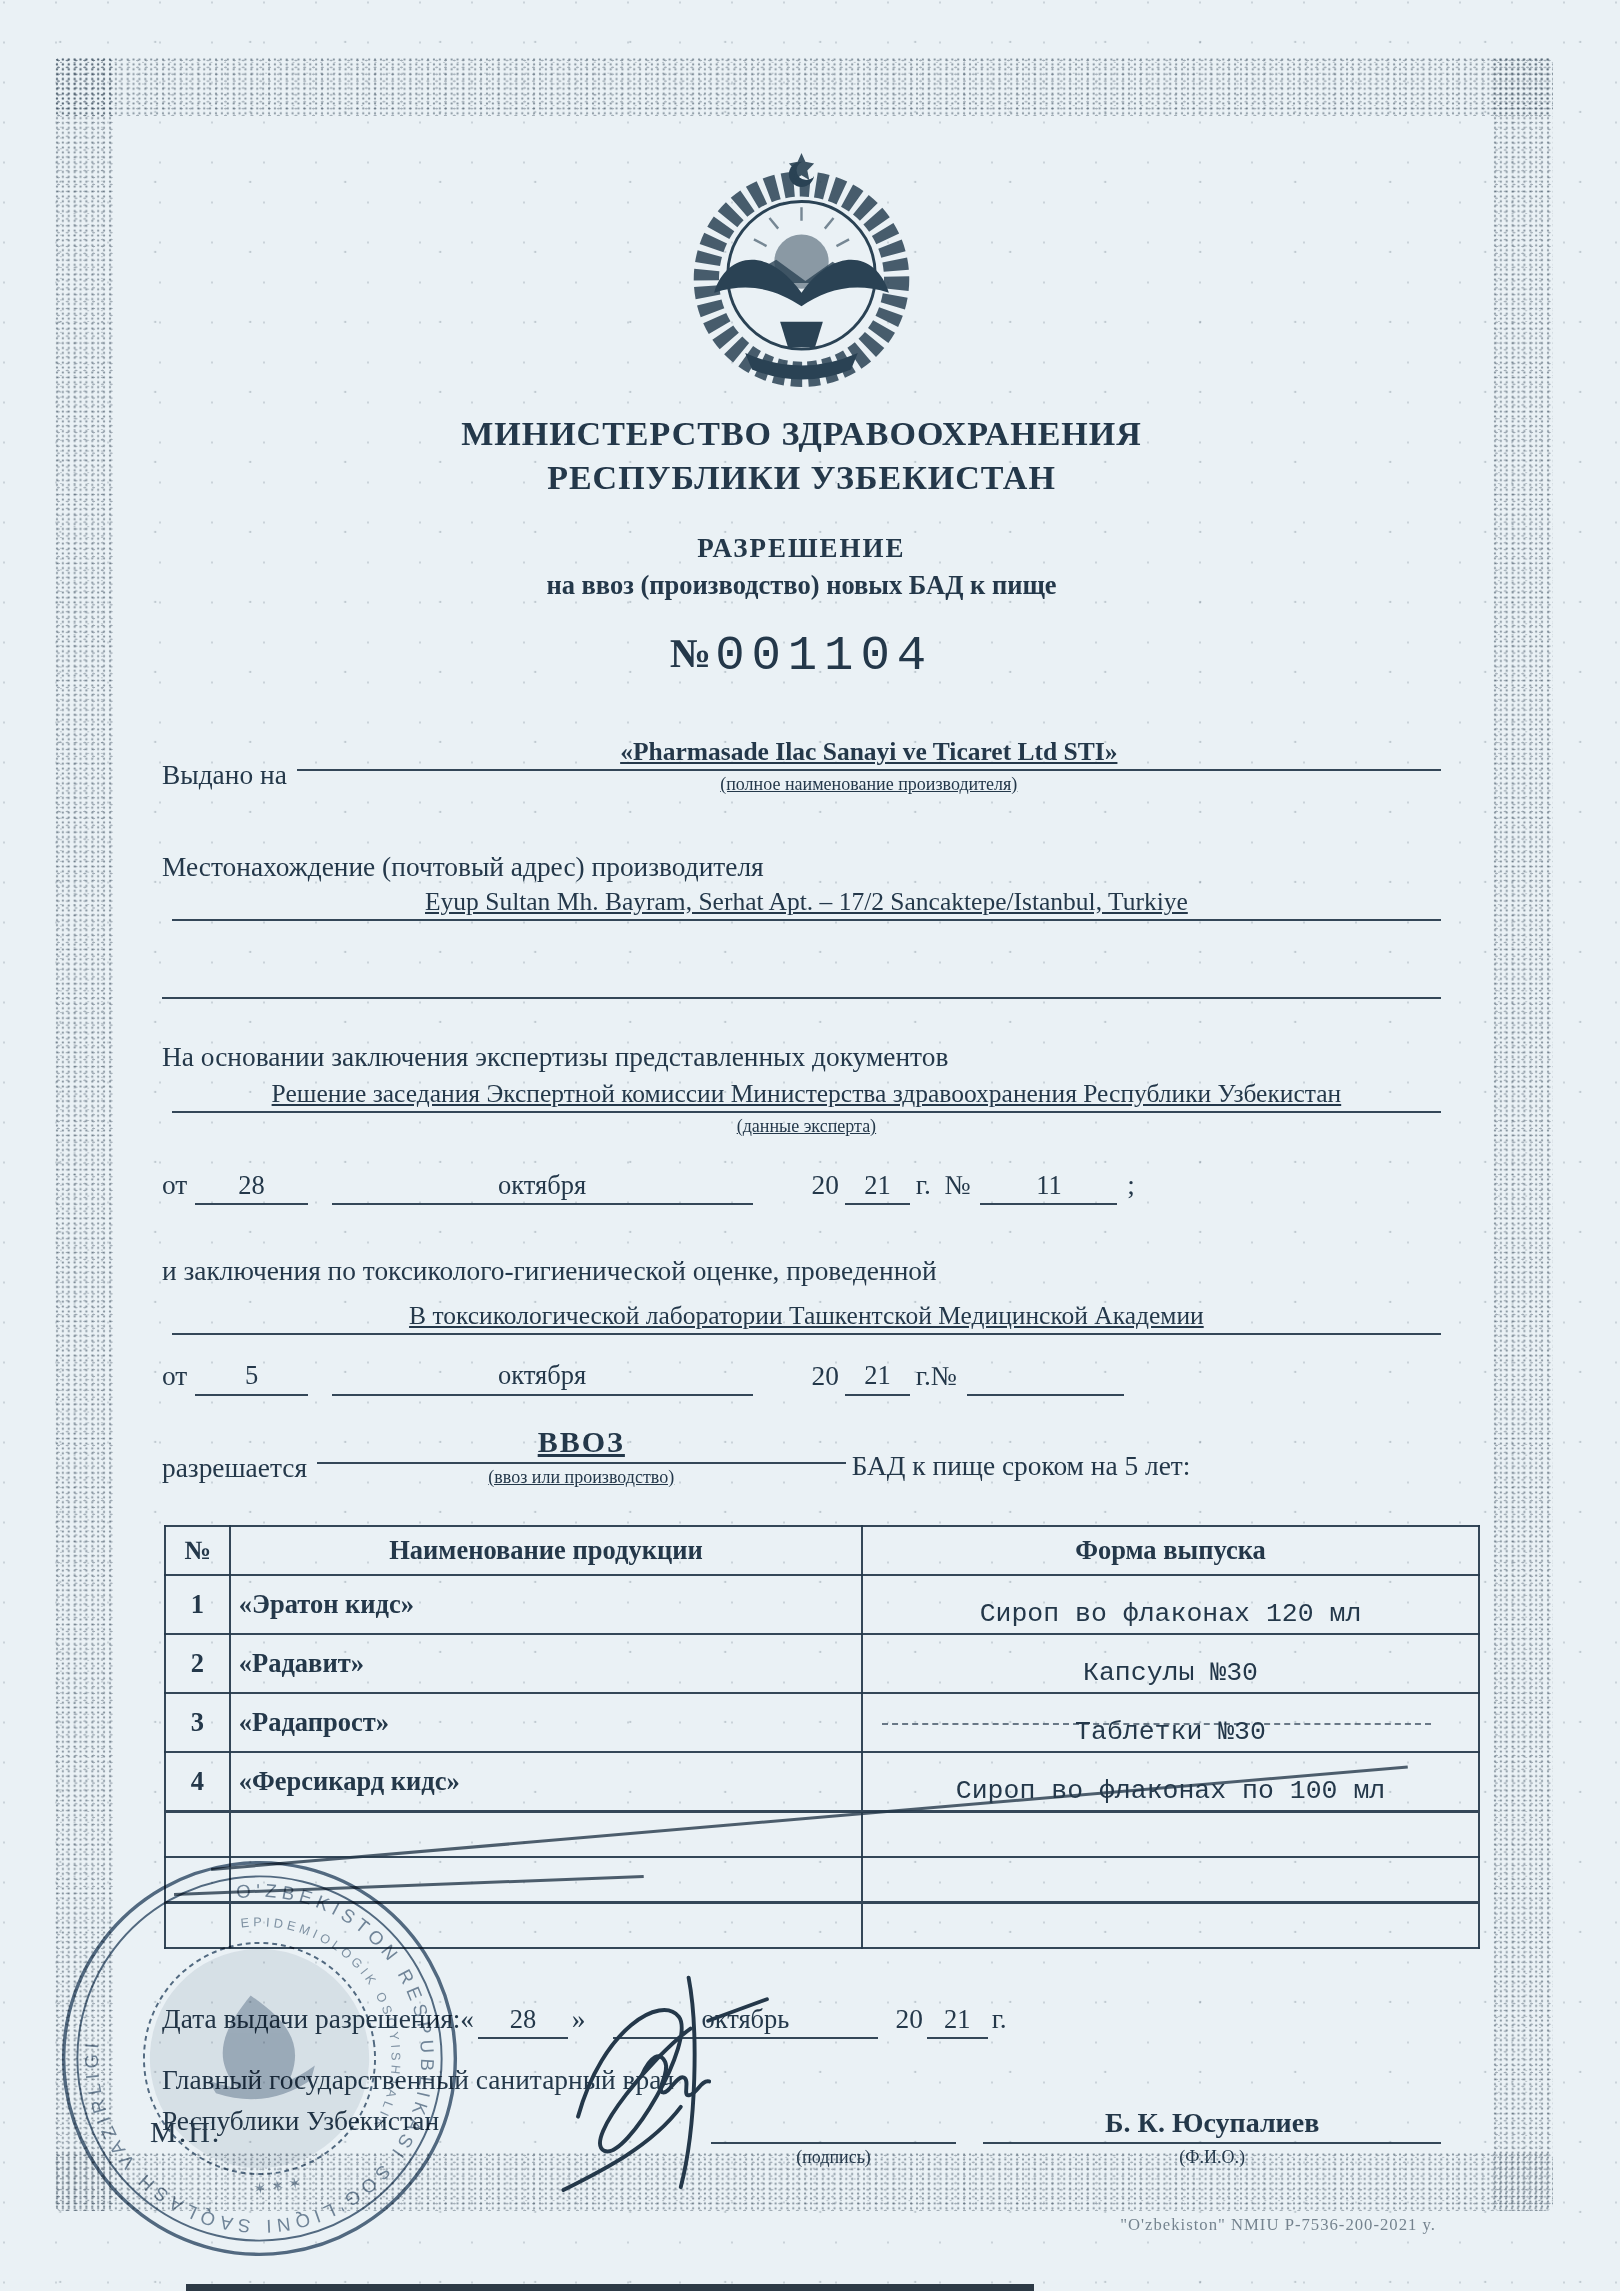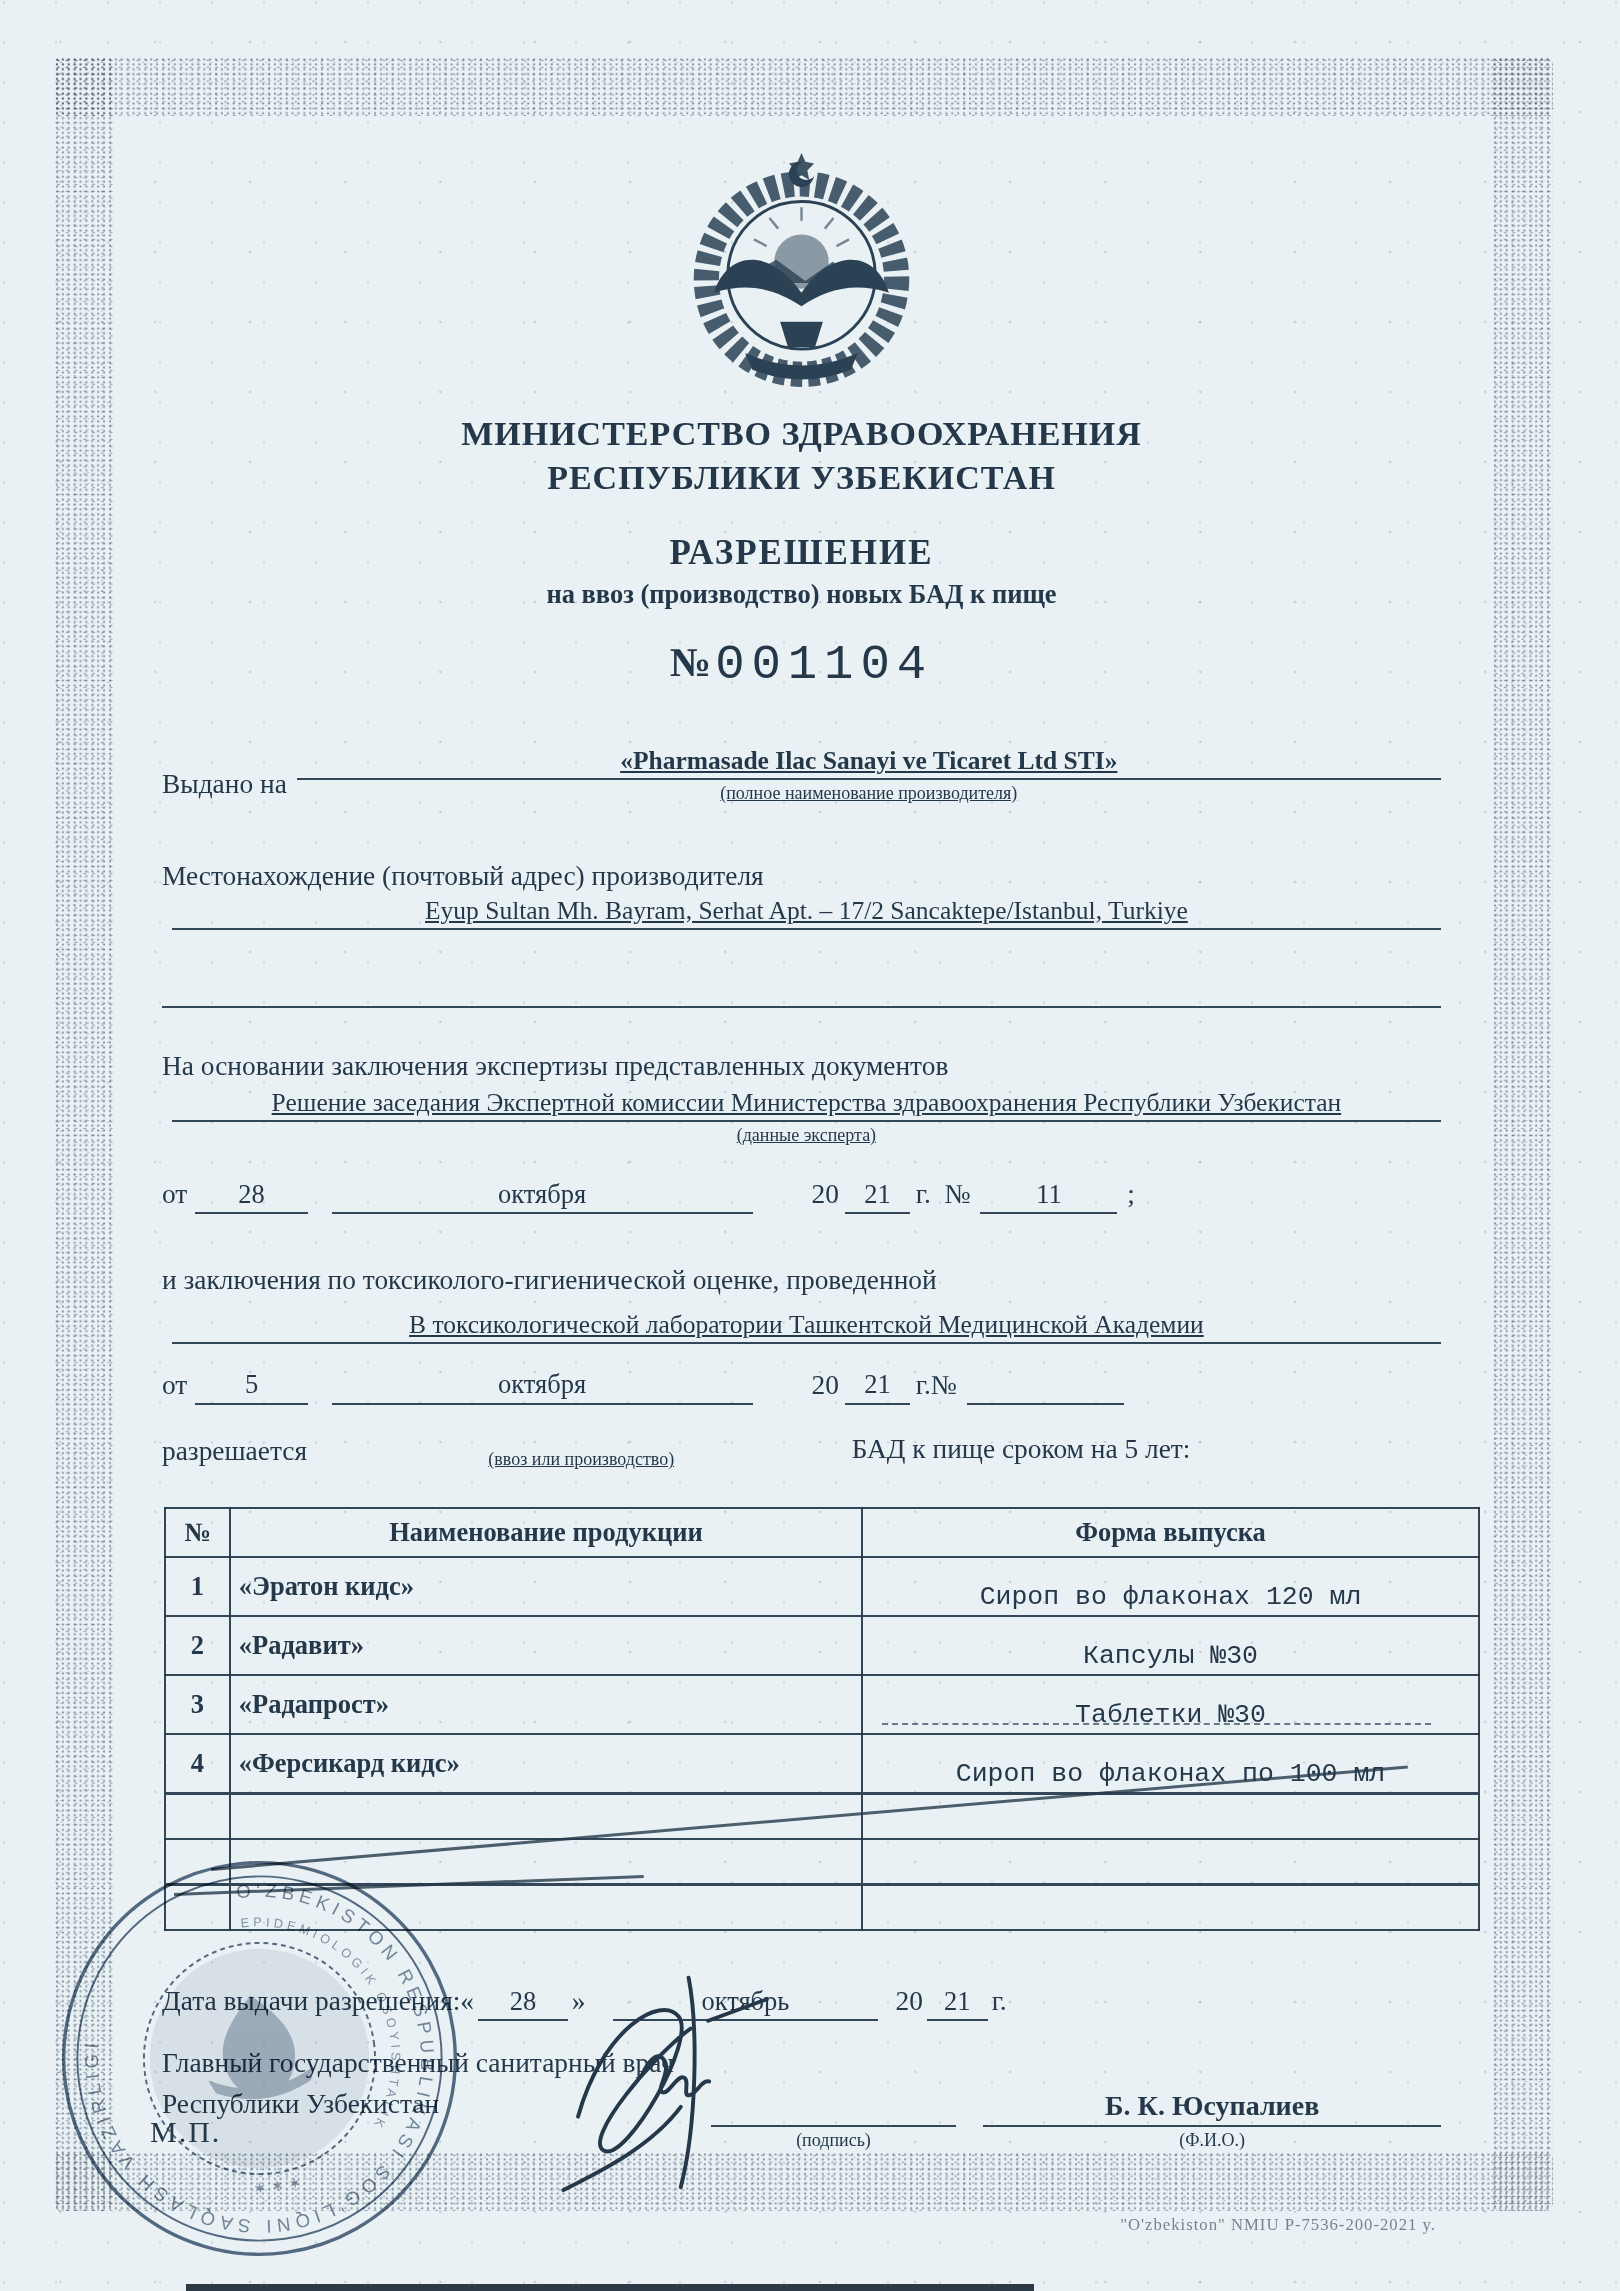--- a/index.html
+++ b/index.html
@@ -25,21 +25,21 @@
   .bd-top{left:54px;right:67px;top:57px;height:59px;border-radius:7.8px;}
   .bd-bottom{left:54px;right:67px;top:2152px;height:59px;border-radius:7.8px;}
   .bd-left{left:54px;top:57px;width:59px;height:2154px;border-radius:7.8px;}
   .bd-right{right:67px;top:57px;width:61px;height:2154px;border-radius:7.8px;}
 
   .content{position:absolute;left:162px;top:116px;width:1279px;z-index:4;}
 
   .emblem{width:233px;height:243px;margin:29px auto 0;display:block;}
 
   .ministry{margin-top:23.5px;text-align:center;font-weight:bold;font-size:34px;line-height:1.3;letter-spacing:1px;}
-  .doc-type{margin-top:33px;text-align:center;font-weight:bold;font-size:35px;letter-spacing:2px;}
+  .doc-type{margin-top:33px;text-align:center;font-weight:bold;font-size:27px;letter-spacing:2px;}
   .doc-sub{margin-top:5.9px;text-align:center;font-weight:bold;font-size:26.5px;}
   .number-line{margin-top:27.4px;text-align:center;}
   .number-sign{font-size:41px;font-weight:bold;}
   .number-digits{font-family:Liberation Mono, monospace;font-size:49px;letter-spacing:6.9px;vertical-align:-2px;}
 
   .fieldrow{display:flex;align-items:flex-end;}
   .label{font-size:27.4px;white-space:nowrap;padding-bottom:3.9px;}
   .fill{flex:1;display:flex;flex-direction:column;margin-left:9.8px;text-decoration:underline;}
   .fill-line{border-bottom:2.5px solid rgba(36,56,74,.92);text-align:center;font-size:25.5px;line-height:1.15;padding-bottom:2.9px;min-height:29px;}
   .b{font-weight:bold;}
@@ -189,20 +189,21 @@
     <span class="dr-gap">20</span>
     <span class="u u-year">21</span>
     <span class="dr-gap">г.</span>
     <span class="dr-gap">№</span>
     <span class="u u-no" style="width:157px;"></span>
   </div>
 
   <div class="fieldrow permrow">
     <span class="label">разрешается</span>
     <span class="fill perm-fill">
+      <span class="fill-line b perm-value">ВВОЗ</span>
       <span class="caption">(ввоз или производство)</span>
     </span>
     <span class="perm-suffix">БАД к пище сроком на 5 лет:</span>
   </div>
 
   <table class="prod">
     <colgroup>
         <col class="c-no">
         <col class="c-name">
         <col class="c-form">

